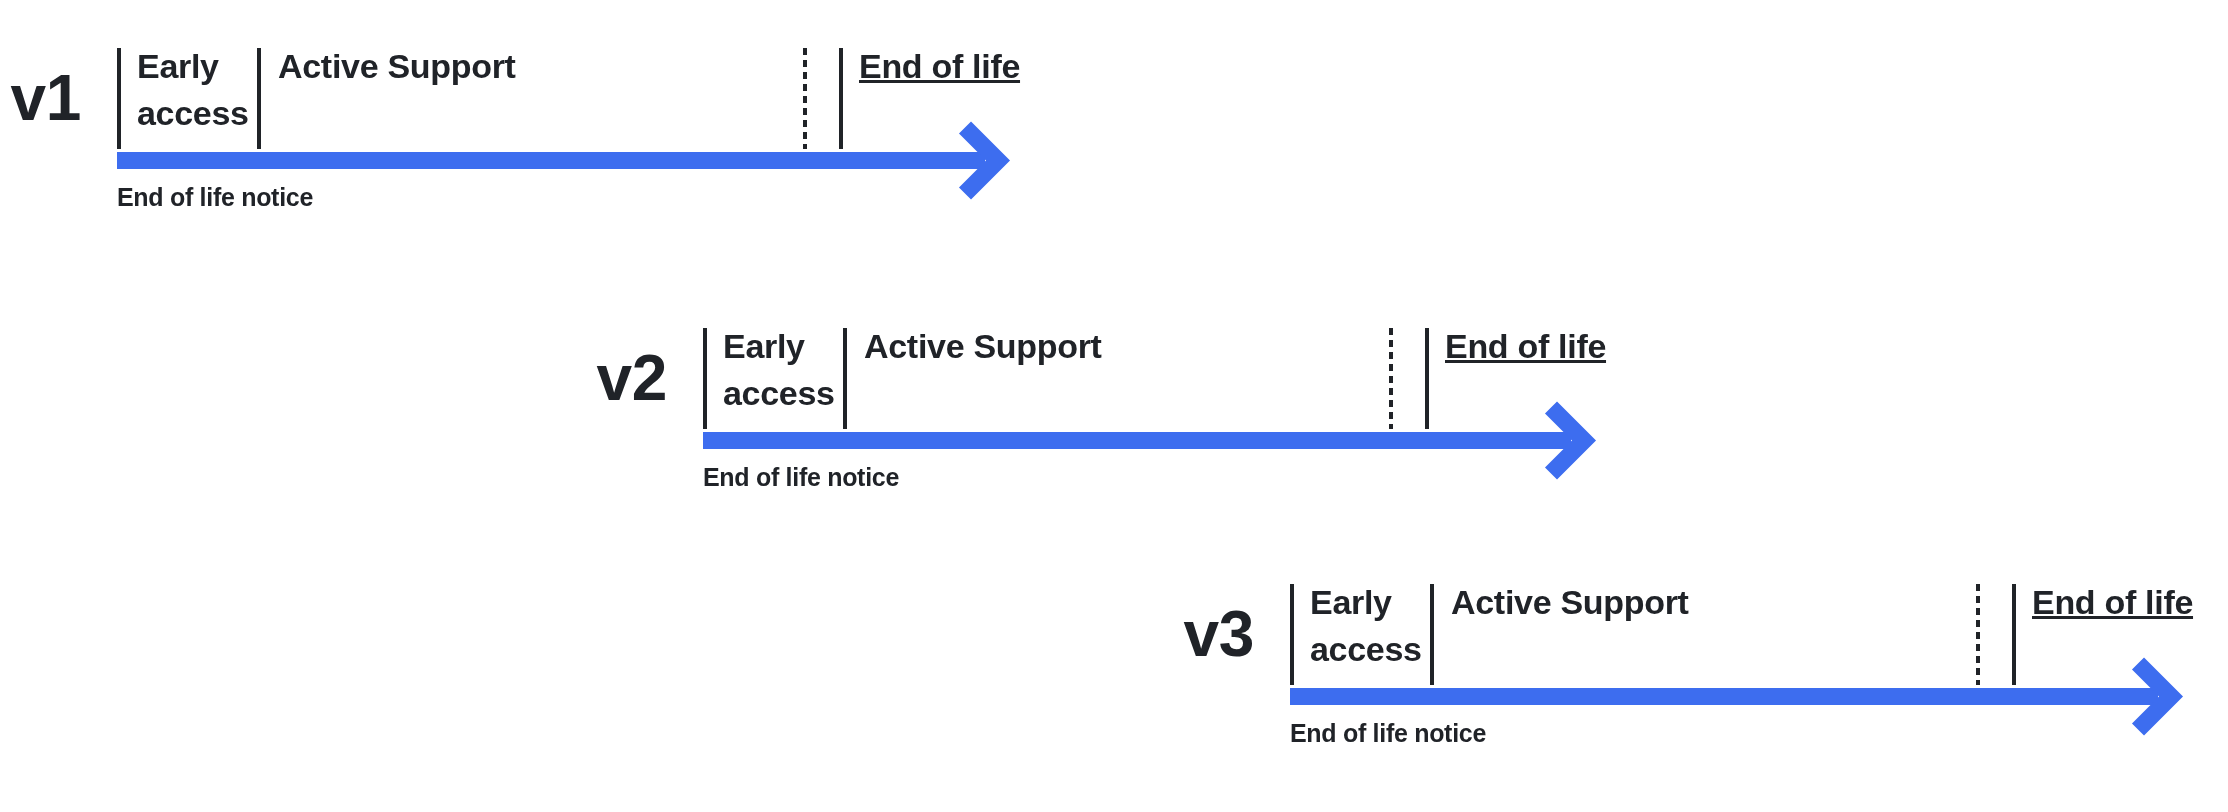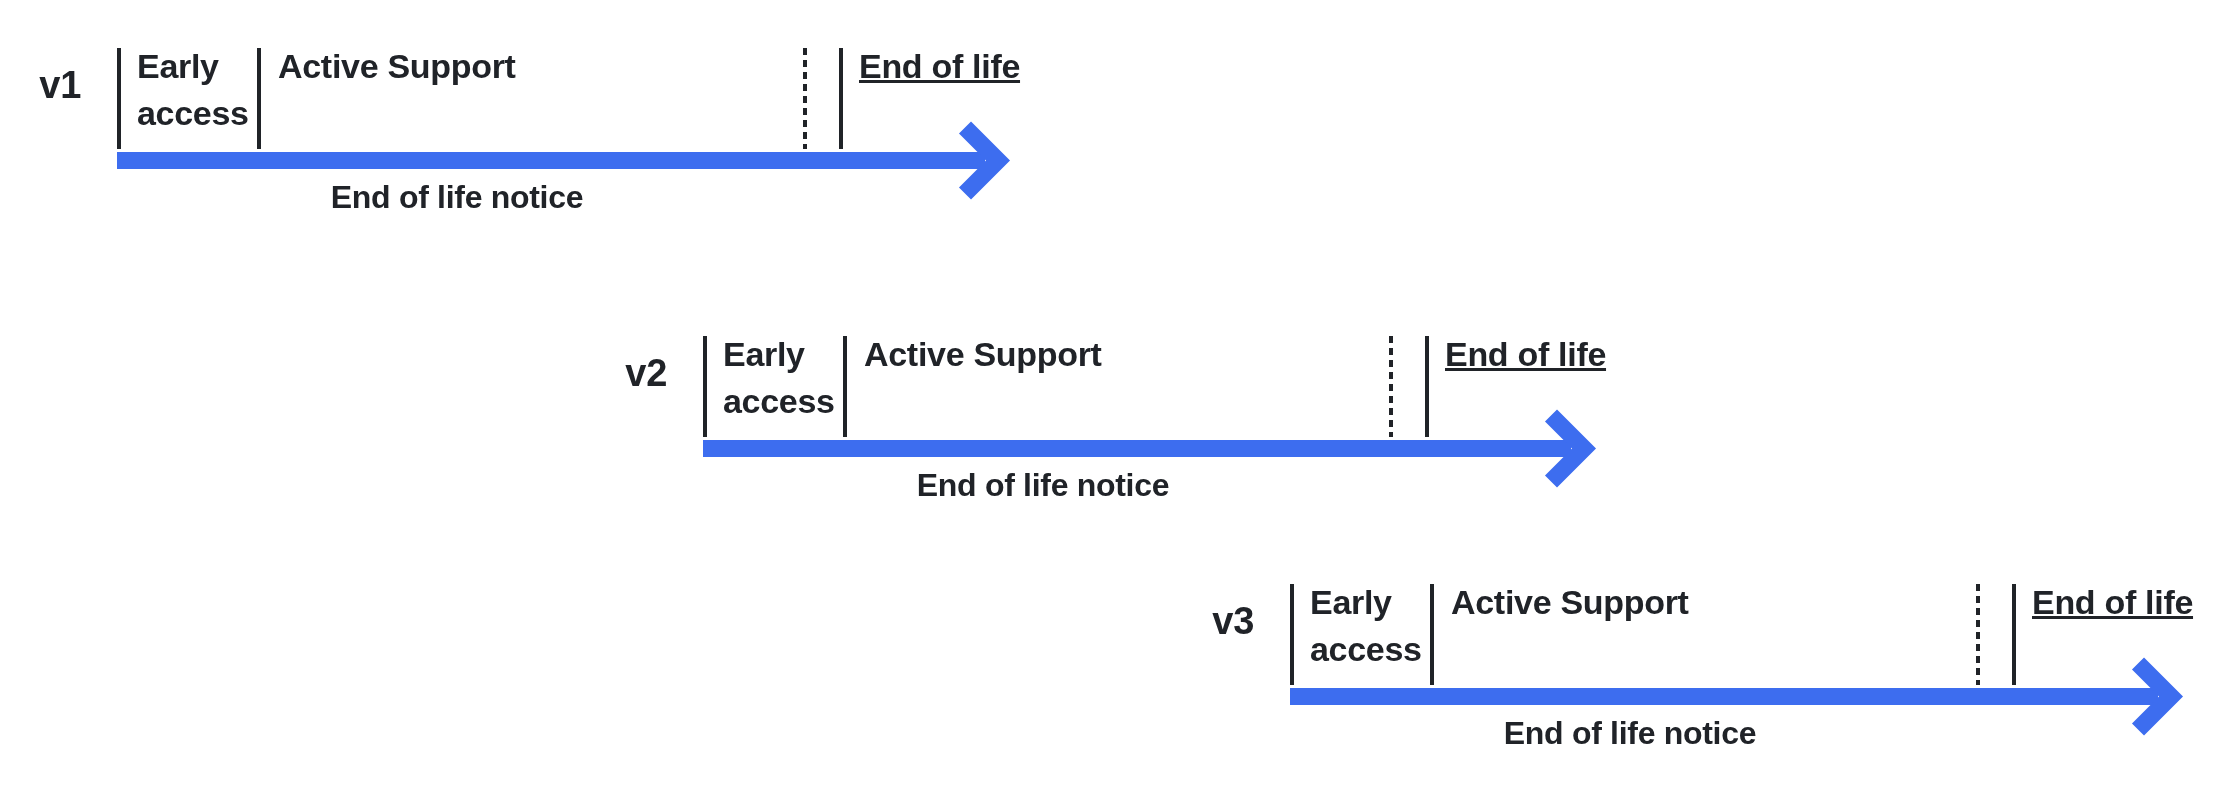--- a/index.html
+++ b/index.html
@@ -18,29 +18,29 @@
     background: var(--bg-color);
     font-family: "Liberation Sans", sans-serif;
     font-weight: 700;
     color: var(--text-color);
     letter-spacing: -0.3px;
   }
   .diagram { position: absolute; inset: 0; }
 
   .timeline { position: absolute; width: 920px; height: 185px; }
   .timeline.pos-0 { left: 117px;  top: 48px;  }
-  .timeline.pos-1 { left: 703px;  top: 328px; margin-top: 8px; }
+  .timeline.pos-1 { left: 703px;  top: 328px; }
   .timeline.pos-2 { left: 1290px; top: 584px; }
 
   .version-label {
     position: absolute;
     right: 100%;
     margin-right: 36px;
     top: 18px;
-    font-size: 38px;
+    font-size: 64px;
     line-height: 1;
     white-space: nowrap;
   }
 
   .tick {
     position: absolute;
     top: 0;
     width: 4px;
     height: 101px;
     background: var(--line-color);
@@ -79,22 +79,22 @@
     stroke: var(--arrow-color);
     stroke-width: 17;
     fill: none;
   }
 
   .notice {
     position: absolute;
     top: 129px;
     right: 240px;
     left: 0;
-    text-align: center;
-    font-size: 32px;
+    text-align: left;
+    font-size: 25px;
     line-height: 40px;
     white-space: nowrap;
   }
 </style>
 </head>
 <body style="background: rgb(255, 255, 255);">
 
 <div class="diagram">
 
   <section class="timeline pos-0">

